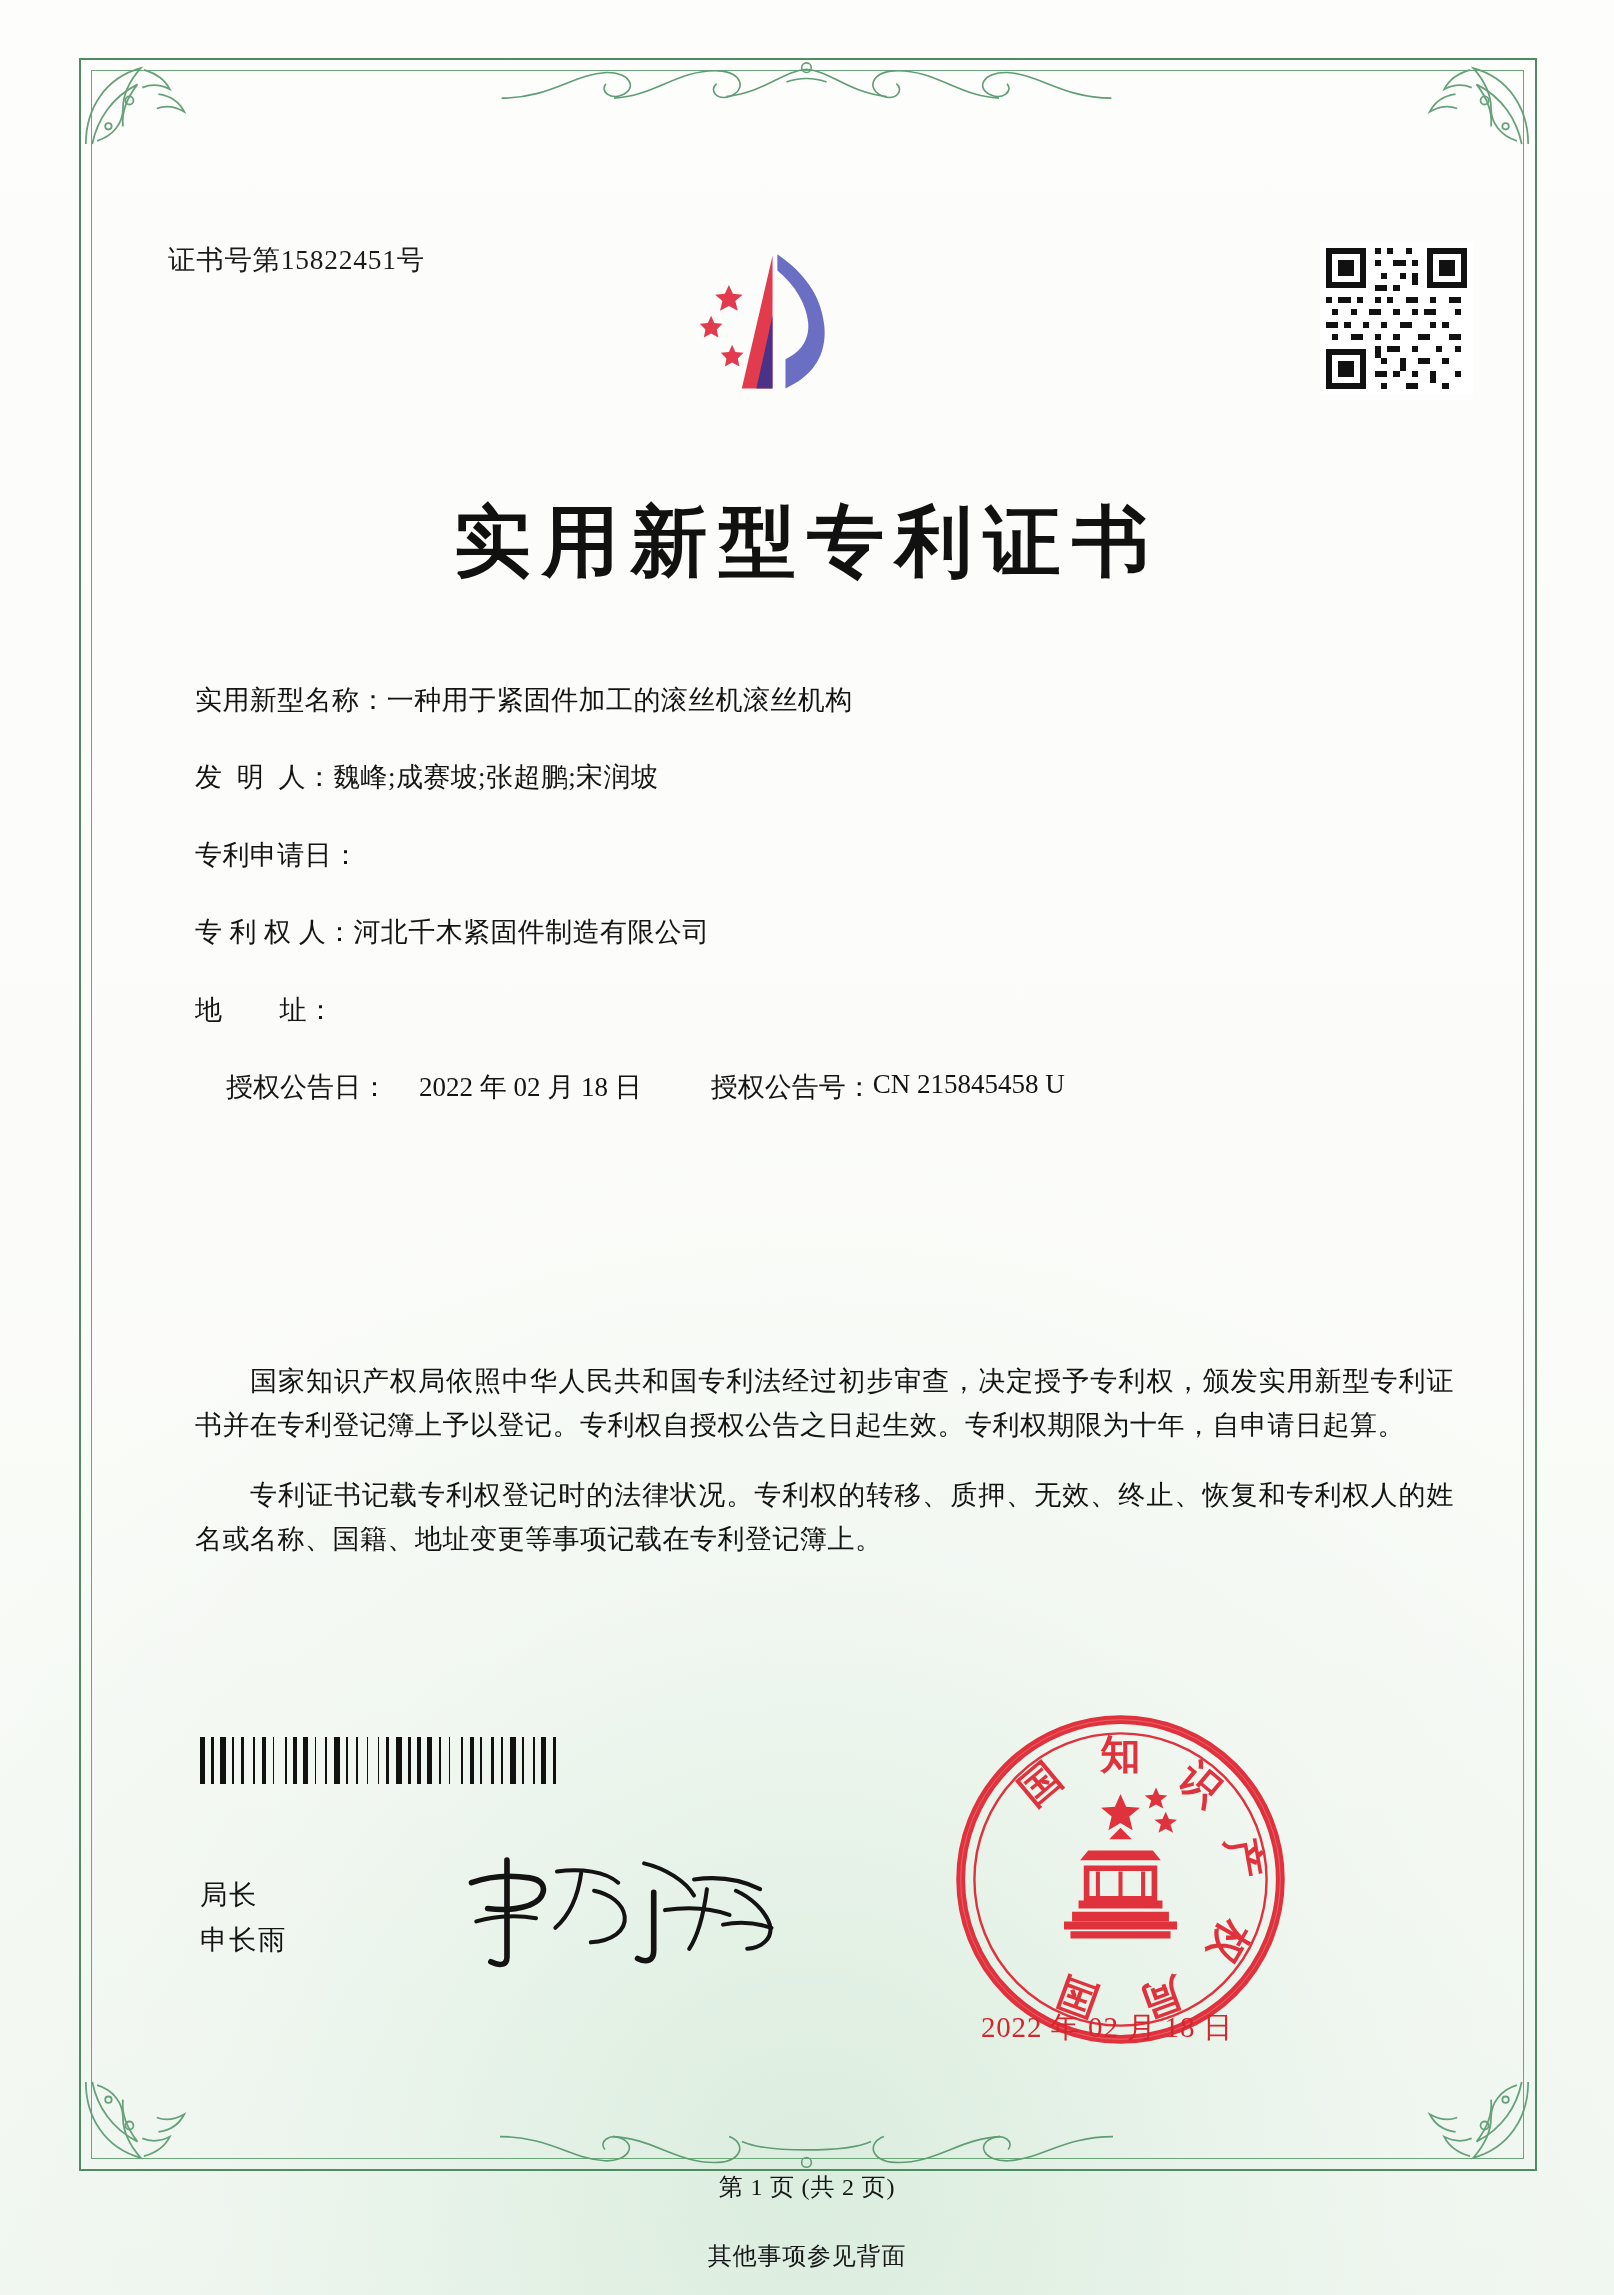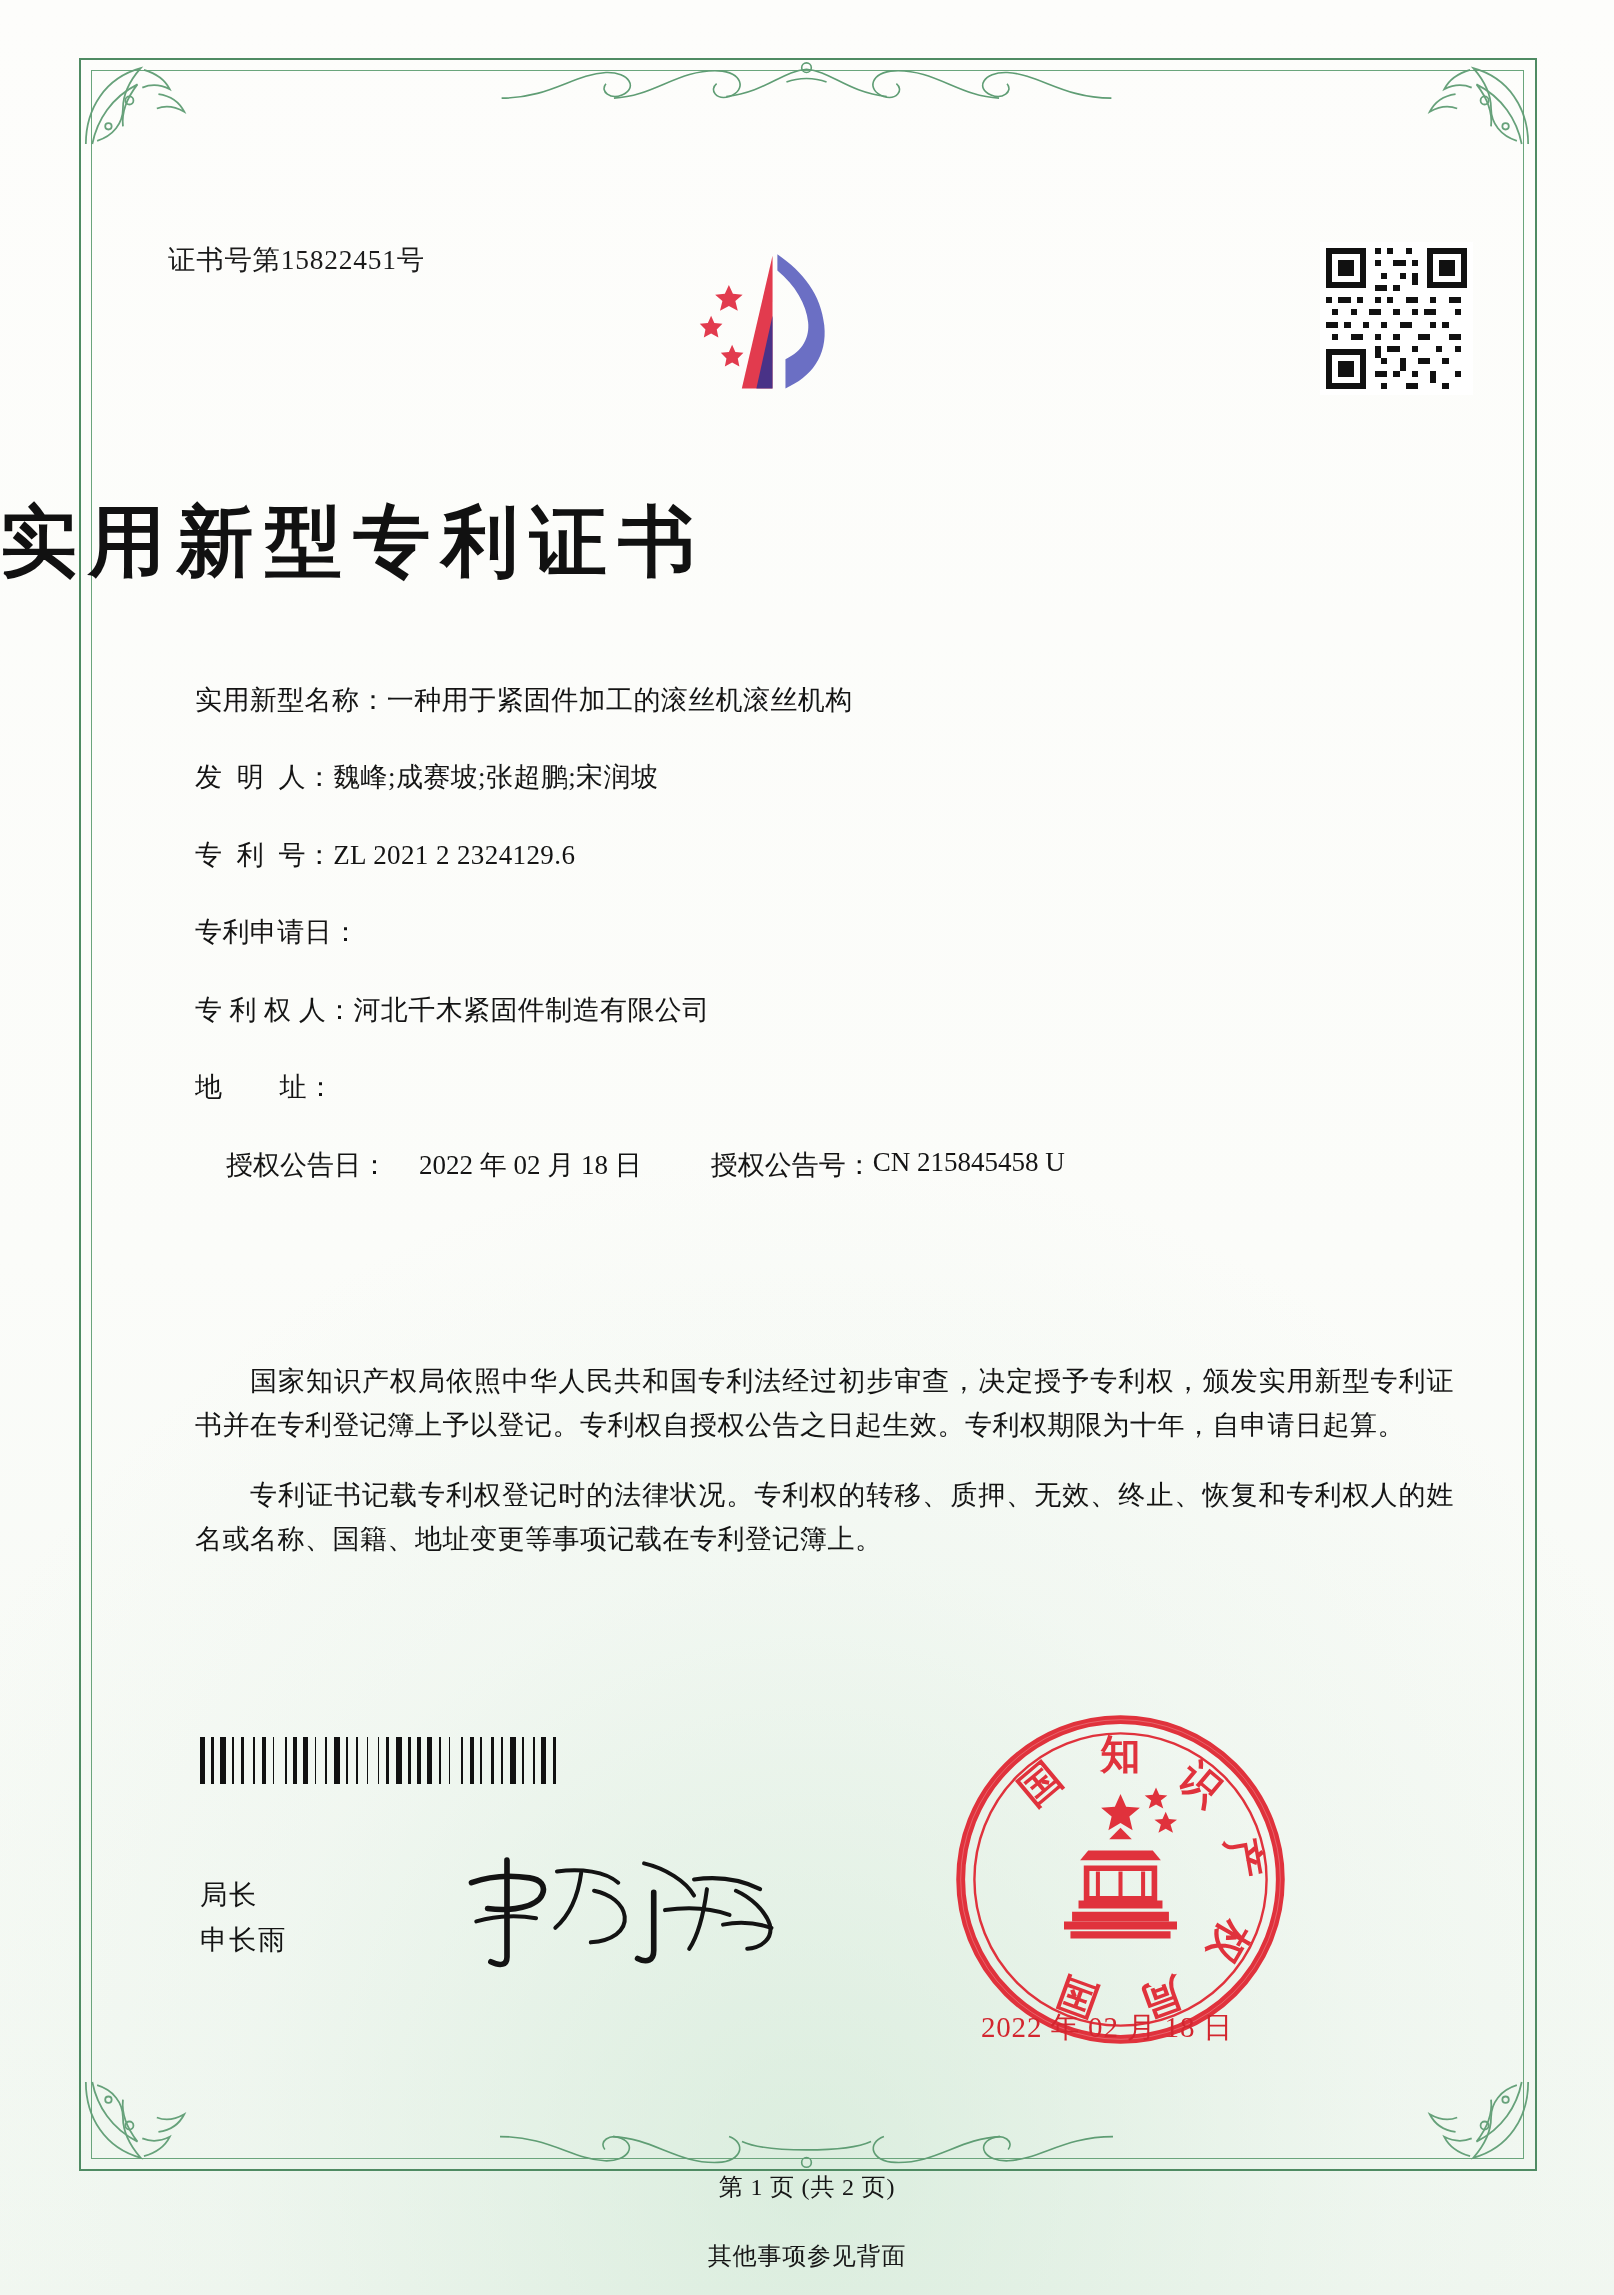--- a/index.html
+++ b/index.html
@@ -107,20 +107,21 @@
     height: 153px;
   }
   .qr svg { width: 100%; height: 100%; display: block; }
 
   
   .cert-title {
     position: absolute;
     left: 0;
     right: 0;
     top: 491px;
+    text-align: center;
     font-size: 77px;
     font-weight: bold;
     letter-spacing: 11.3px;
     color: #111;
     font-family: "DejaVu Serif", "Liberation Serif", serif;
   }
 
   
   .fields {
     position: absolute;
@@ -422,24 +423,20 @@
     <div class="field-row">
       <span class="field-label">实用新型名称：</span>
       <span class="field-value">一种用于紧固件加工的滚丝机滚丝机构</span>
     </div>
 
     <div class="field-row">
       <span class="field-label">发  明  人：</span>
       <span class="field-value">魏峰;成赛坡;张超鹏;宋润坡</span>
     </div>
 
-    <div class="field-row">
-      <span class="field-label">专  利  号：</span>
-      <span class="field-value">ZL 2021 2 2324129.6</span>
-    </div>
 
     <div class="field-row">
       <span class="field-label">专利申请日：</span>
     </div>
 
     <div class="field-row">
       <span class="field-label">专 利 权 人：</span>
       <span class="field-value">河北千木紧固件制造有限公司</span>
     </div>
 

